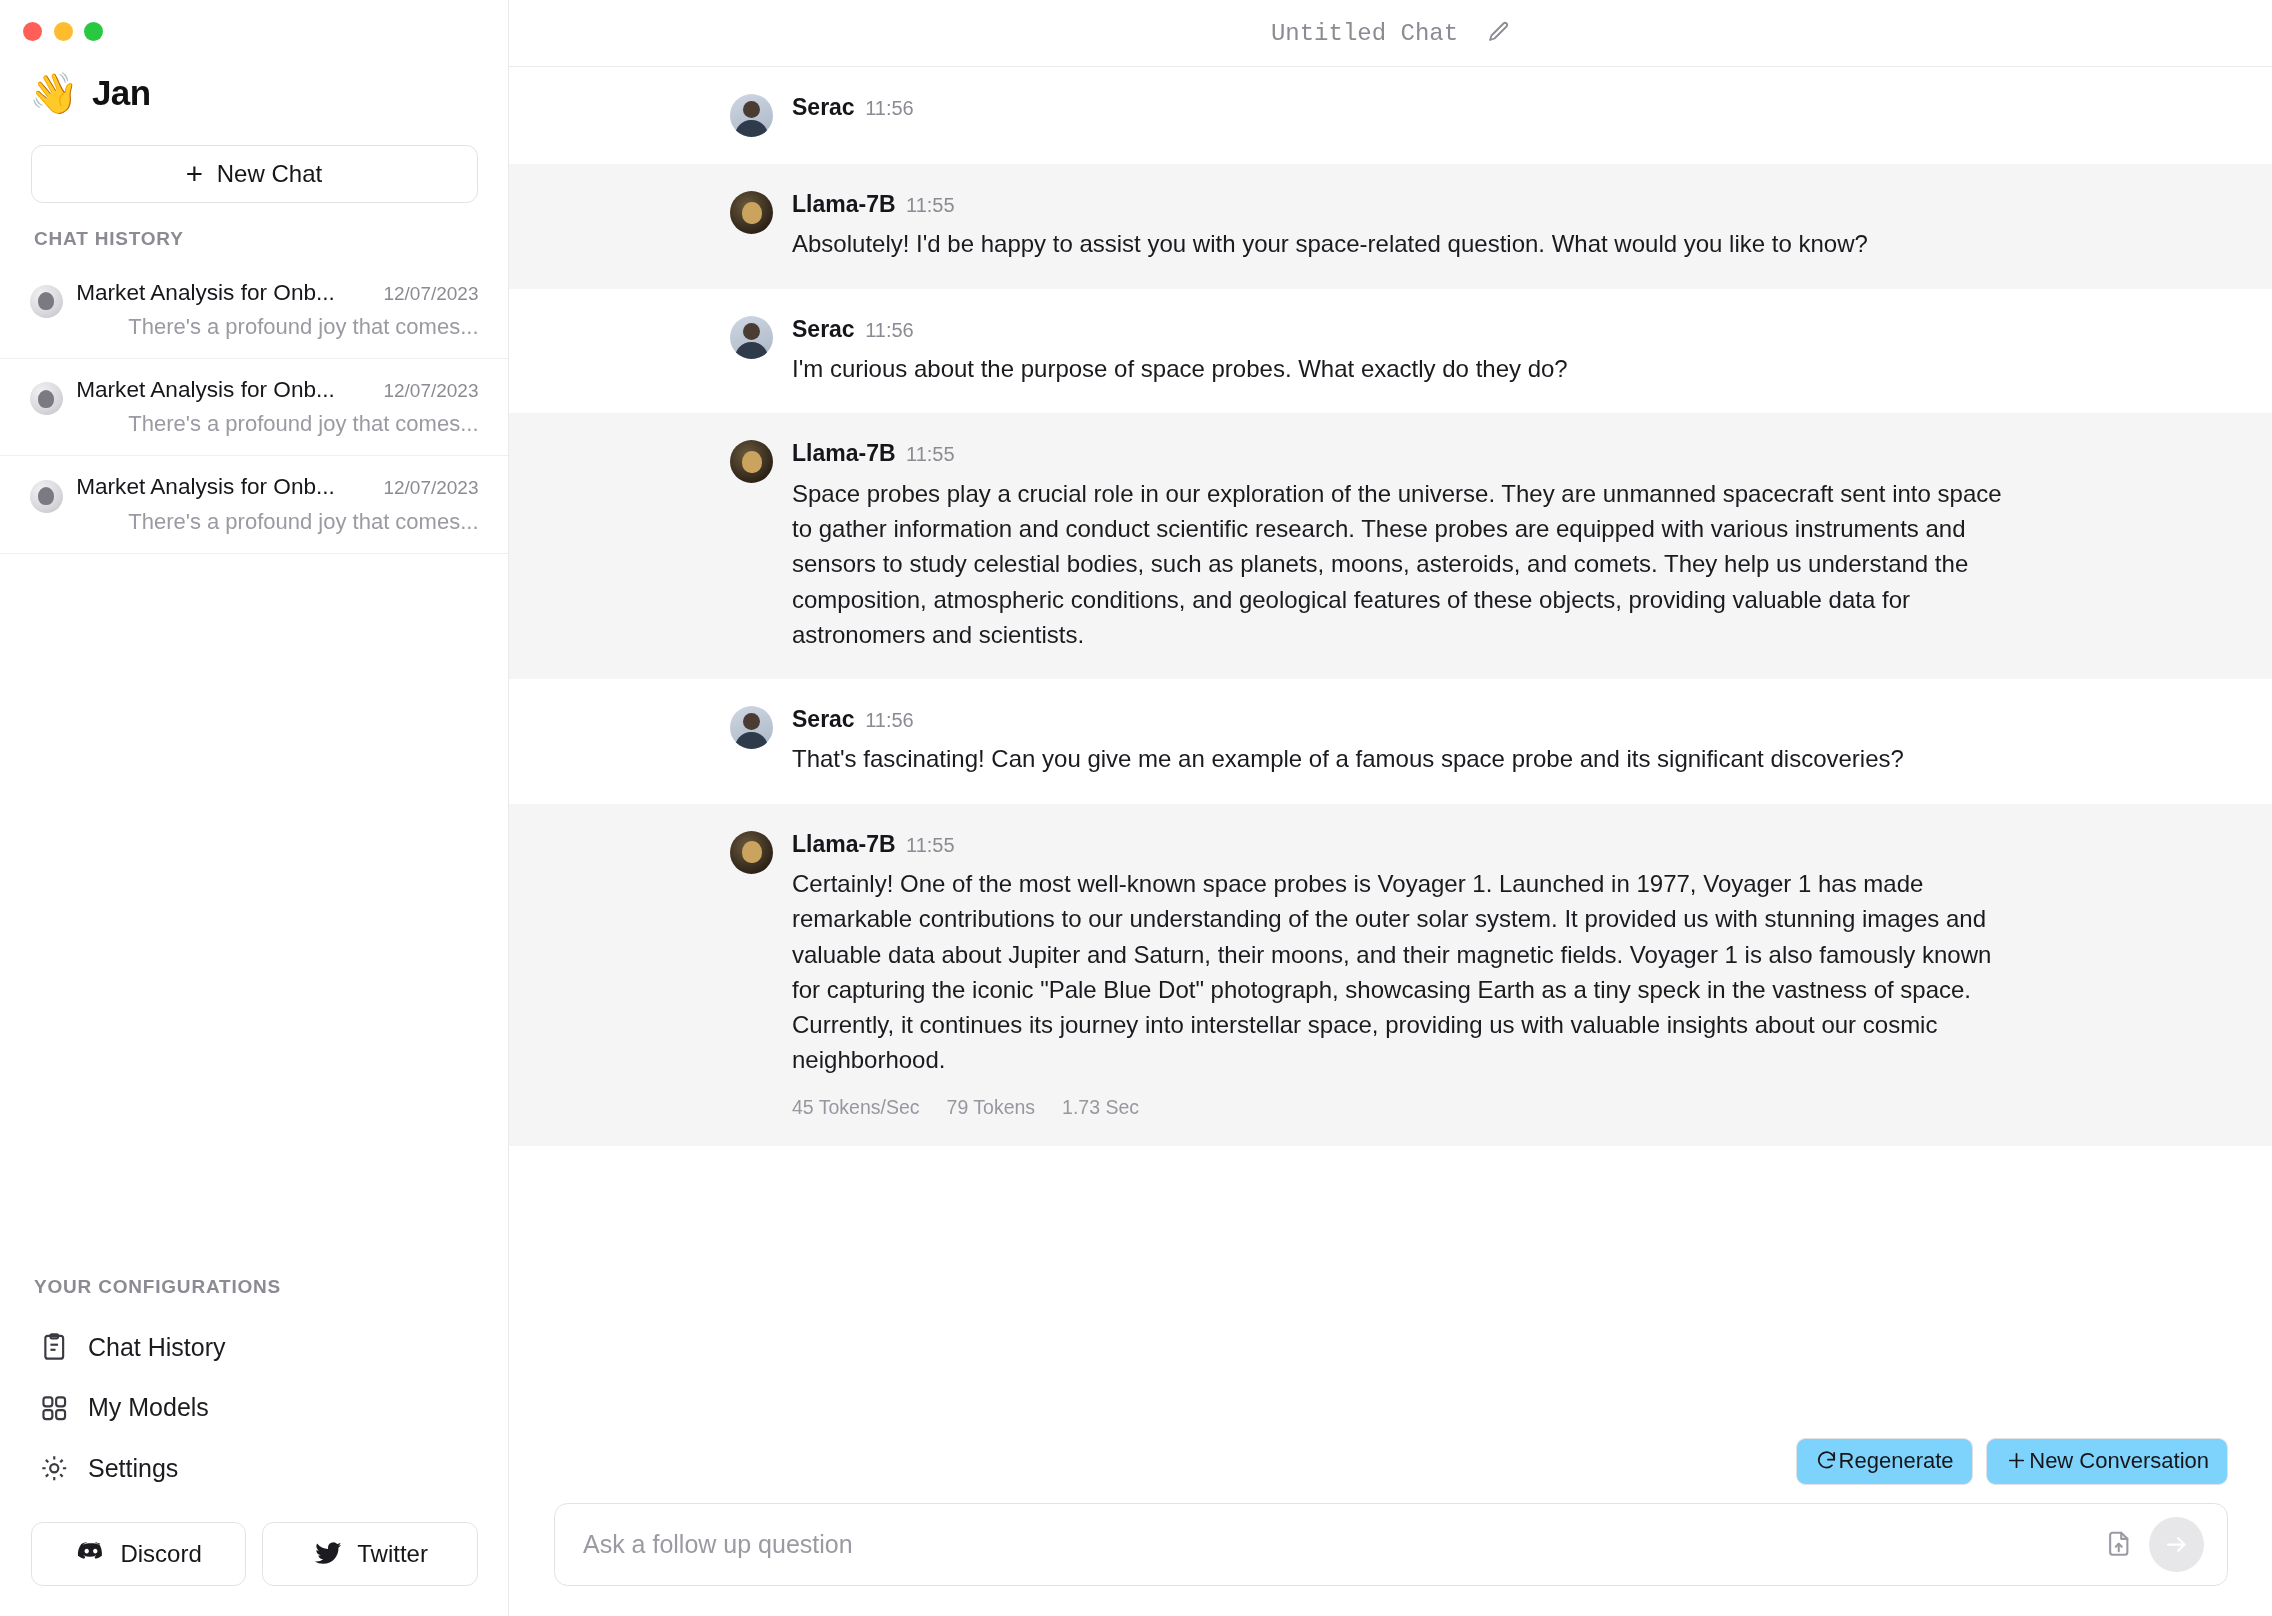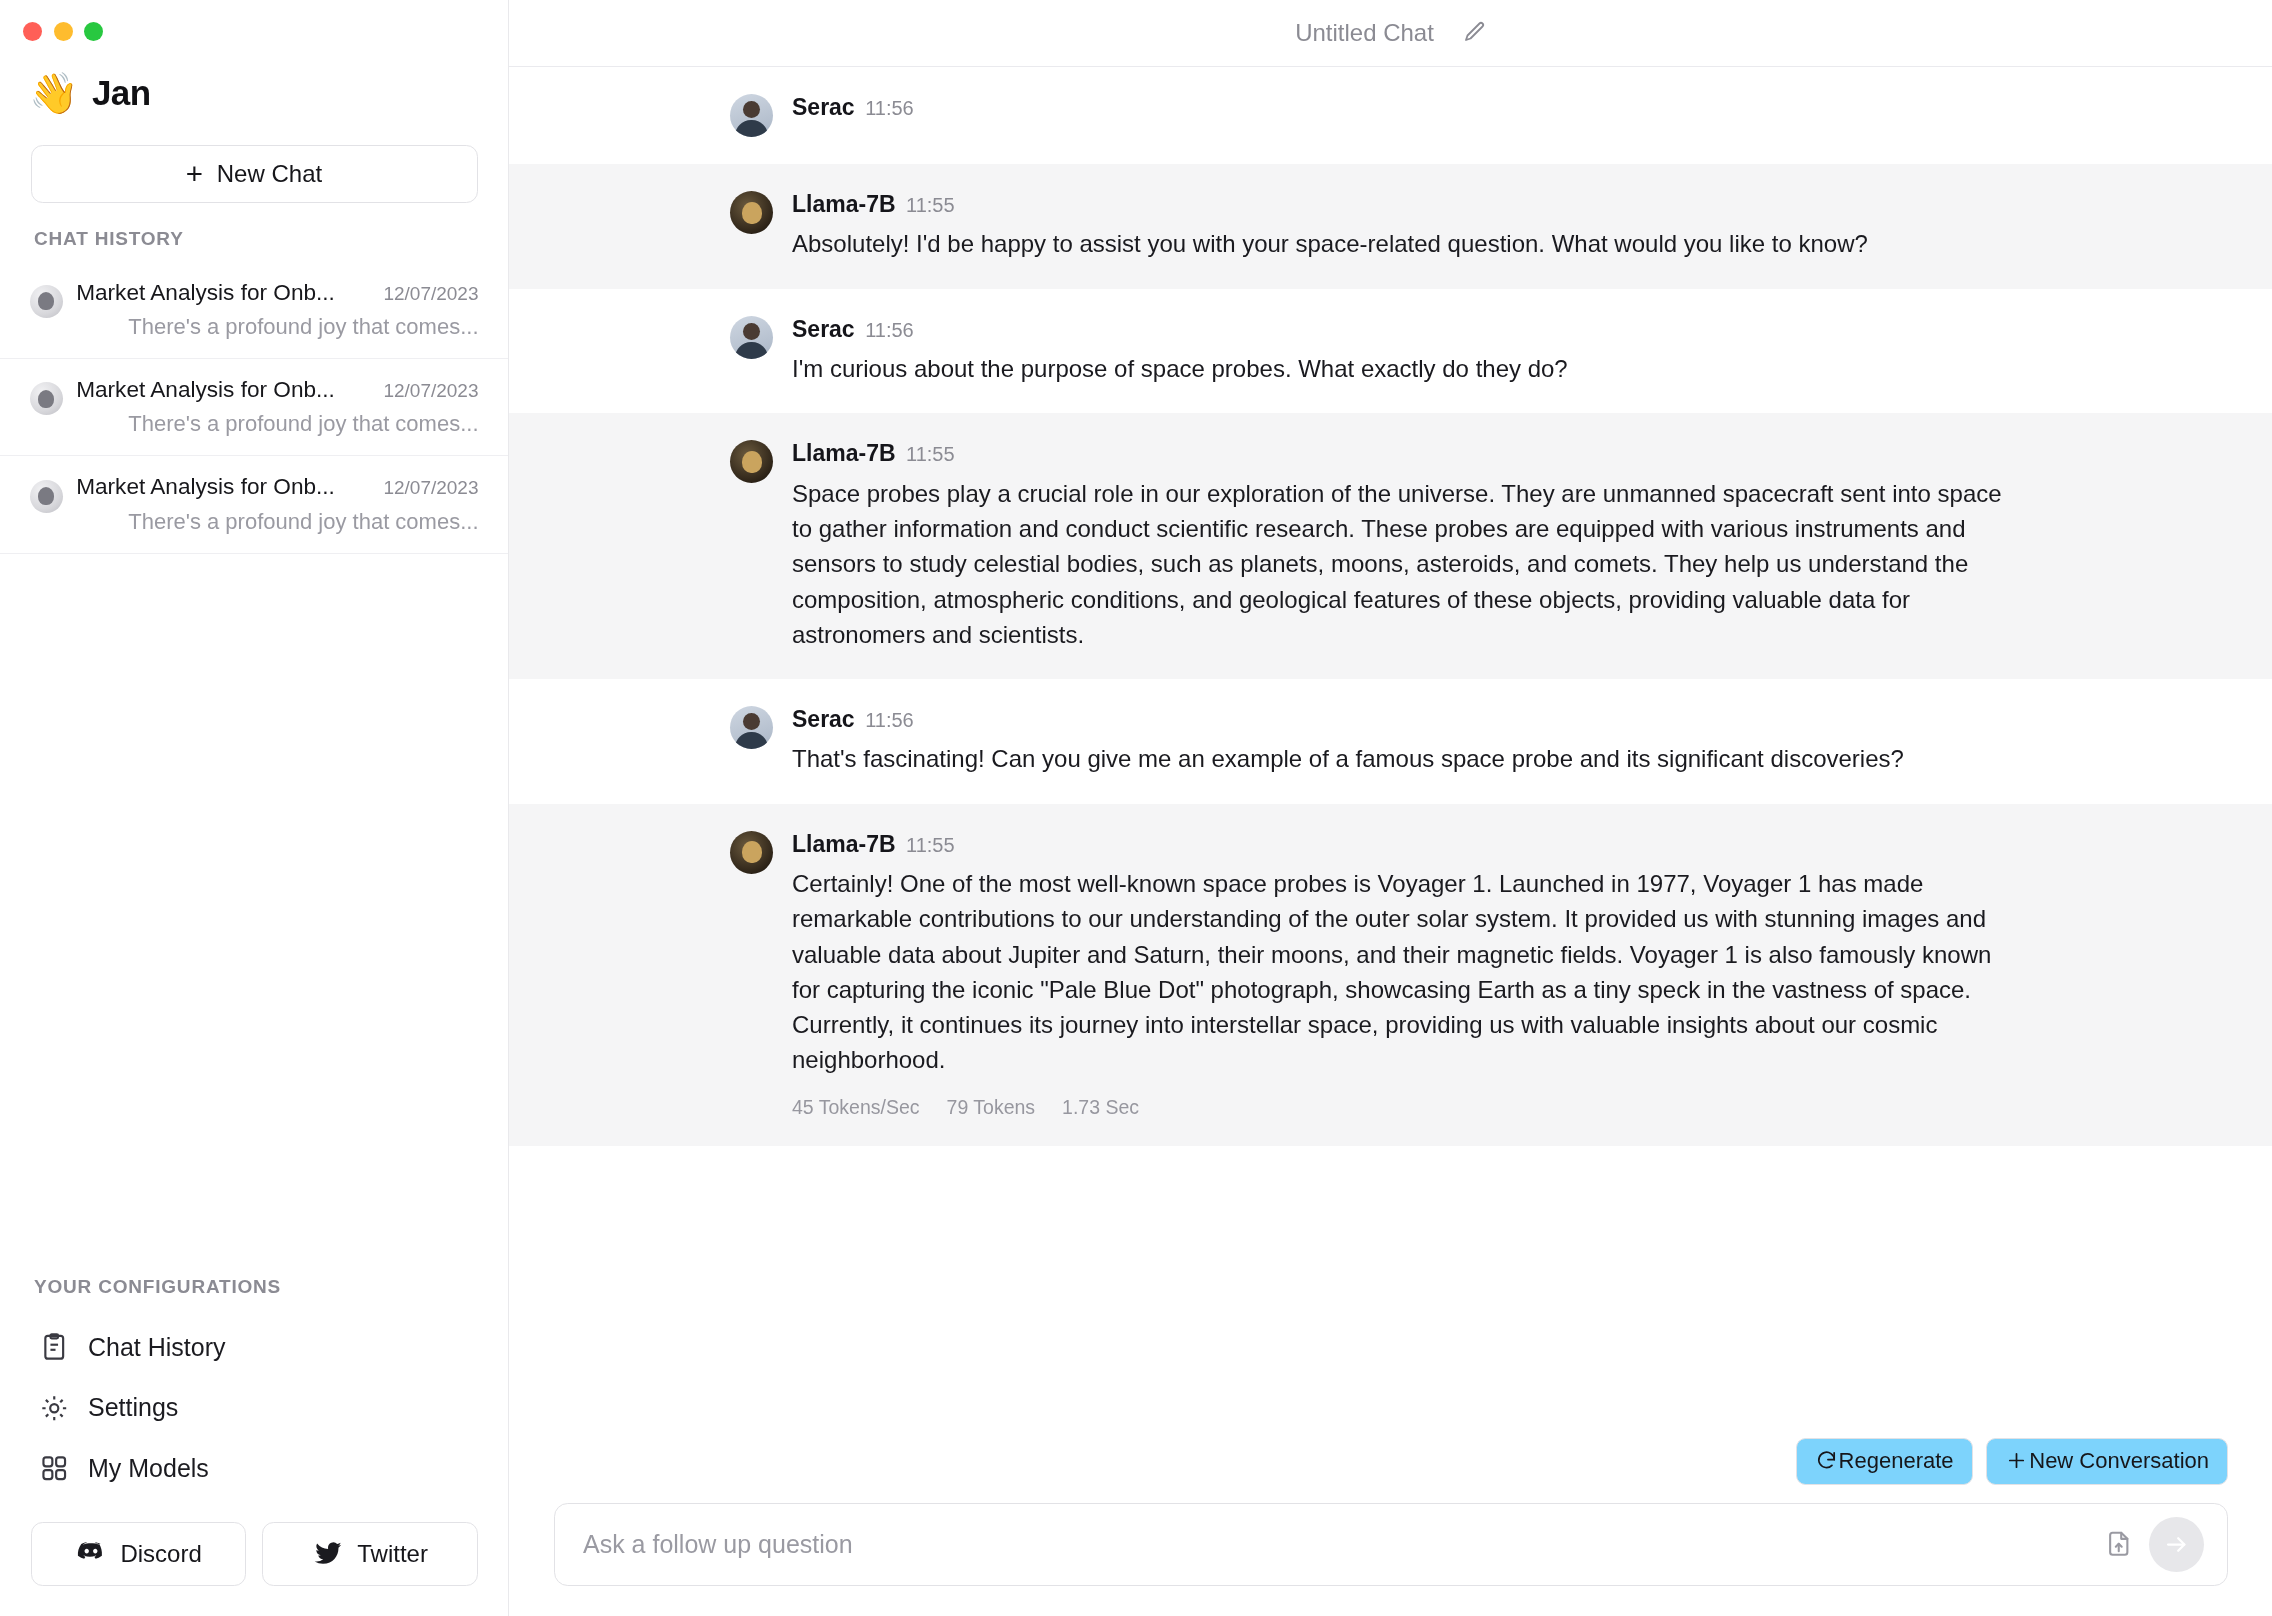--- a/index.html
+++ b/index.html
@@ -145,20 +145,21 @@
     min-width: 0;
     background: #ffffff;
     position: relative;
   }
   .topbar {
     height: 67px;
     border-bottom: 1.6px solid #eaeaee;
     display: flex; align-items: center; justify-content: center;
     gap: 29px;
     flex: 0 0 67px;
+    font-family: Liberation Mono, monospace;
   }
   .topbar .title { font-size: 24px; color: #8b8b93; }
   .topbar .pencil { cursor: pointer; }
 
   .messages {
     flex: 1 1 auto;
     overflow: hidden;
   }
   .msg {
     padding: 27px 0 27px 0;
@@ -339,37 +340,37 @@
           <line x1="9" y1="14" x2="13" y2="14"></line>
         </svg>
       </span>
       <span class="lbl">Chat History</span>
     </div>
 
 
     <div class="config-item">
       <span class="ico">
         <svg width="30.5" height="30.5" viewBox="0 0 24 24" fill="none" stroke="#3a3a42" stroke-width="1.7">
-          <circle cx="12" cy="12" r="3.2"></circle>
-          <path d="M12 2.6v2.6M12 18.8v2.6M2.6 12h2.6M18.8 12h2.6M5.4 5.4l1.9 1.9M16.7 16.7l1.9 1.9M18.6 5.4l-1.9 1.9M7.3 16.7l-1.9 1.9"></path>
-        </svg>
-      </span>
-      <span class="lbl">Settings</span>
-    </div>
-
-    <div class="config-item">
-      <span class="ico">
-        <svg width="30.5" height="30.5" viewBox="0 0 24 24" fill="none" stroke="#3a3a42" stroke-width="1.7">
           <rect x="3.5" y="3.5" width="7" height="7" rx="2"></rect>
           <rect x="13.5" y="3.5" width="7" height="7" rx="2"></rect>
           <rect x="3.5" y="13.5" width="7" height="7" rx="2"></rect>
           <rect x="13.5" y="13.5" width="7" height="7" rx="2"></rect>
         </svg>
       </span>
       <span class="lbl">My Models</span>
+    </div>
+
+    <div class="config-item">
+      <span class="ico">
+        <svg width="30.5" height="30.5" viewBox="0 0 24 24" fill="none" stroke="#3a3a42" stroke-width="1.7">
+          <circle cx="12" cy="12" r="3.2"></circle>
+          <path d="M12 2.6v2.6M12 18.8v2.6M2.6 12h2.6M18.8 12h2.6M5.4 5.4l1.9 1.9M16.7 16.7l1.9 1.9M18.6 5.4l-1.9 1.9M7.3 16.7l-1.9 1.9"></path>
+        </svg>
+      </span>
+      <span class="lbl">Settings</span>
     </div>
 
     <div class="social-row">
       <div class="social-btn">
         <span>
           <svg width="32" height="32" viewBox="0 0 24 24" fill="#1b1b20">
             <path d="M19.3 5.3A16 16 0 0 0 15.4 4l-.2.4c1.4.35 2.1.8 2.9 1.35A11.7 11.7 0 0 0 12 4.7c-2.3 0-4.2.4-6.1 1.05.8-.57 1.6-1.05 2.9-1.35L8.6 4c-1.5.25-3 .7-3.9 1.3C2.6 8.2 2 11.1 2.2 14c1.6 1.2 3.2 1.9 4.7 2.35.35-.5.67-1 .94-1.55-.52-.2-1-.43-1.47-.72l.36-.28c2.9 1.35 6 1.35 8.9 0l.36.28c-.46.3-.95.53-1.47.72.27.55.6 1.06.95 1.55 1.5-.45 3.1-1.15 4.7-2.35.26-3.4-.6-6.3-2-8.7zM8.8 12.4c-.9 0-1.63-.82-1.63-1.83 0-1 .71-1.83 1.63-1.83.92 0 1.65.83 1.63 1.83 0 1-.71 1.83-1.63 1.83zm6.4 0c-.9 0-1.63-.82-1.63-1.83 0-1 .71-1.83 1.63-1.83.92 0 1.65.83 1.63 1.83 0 1-.71 1.83-1.63 1.83z"></path>
           </svg>
         </span>
         <span class="lbl">Discord</span>

